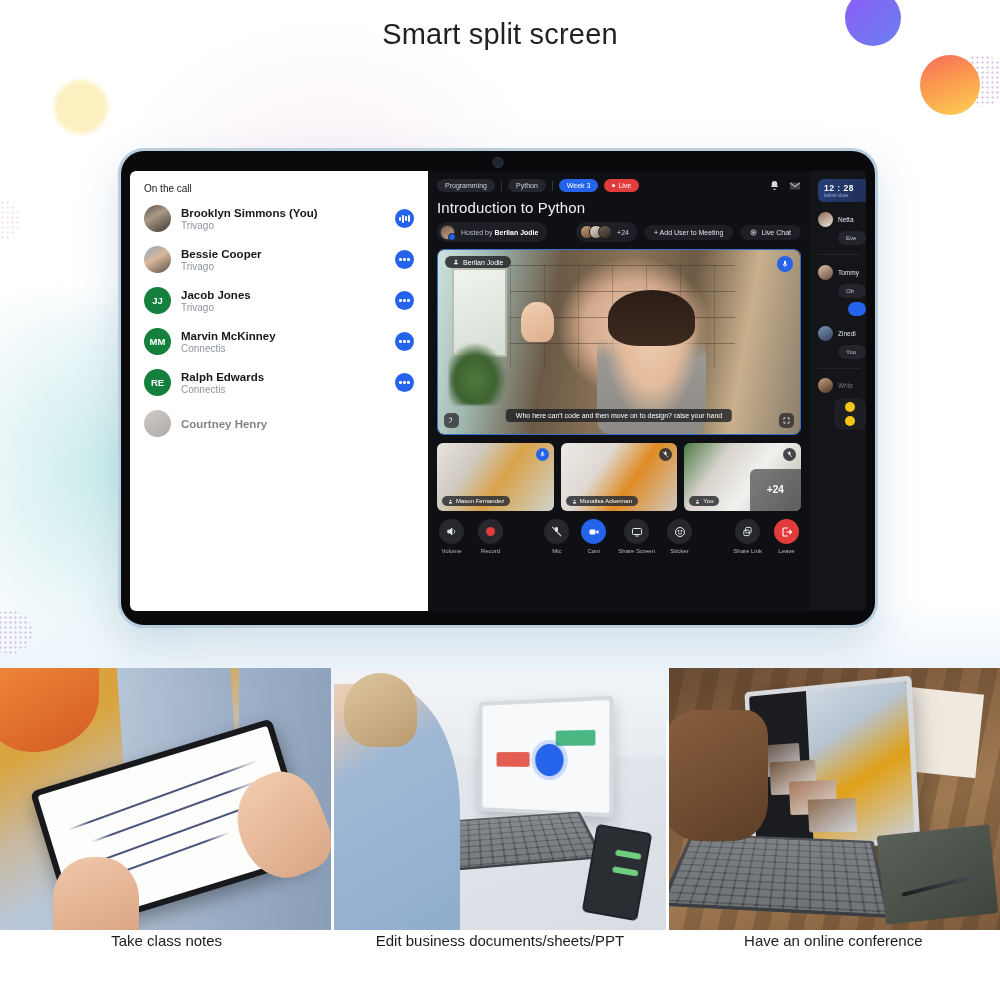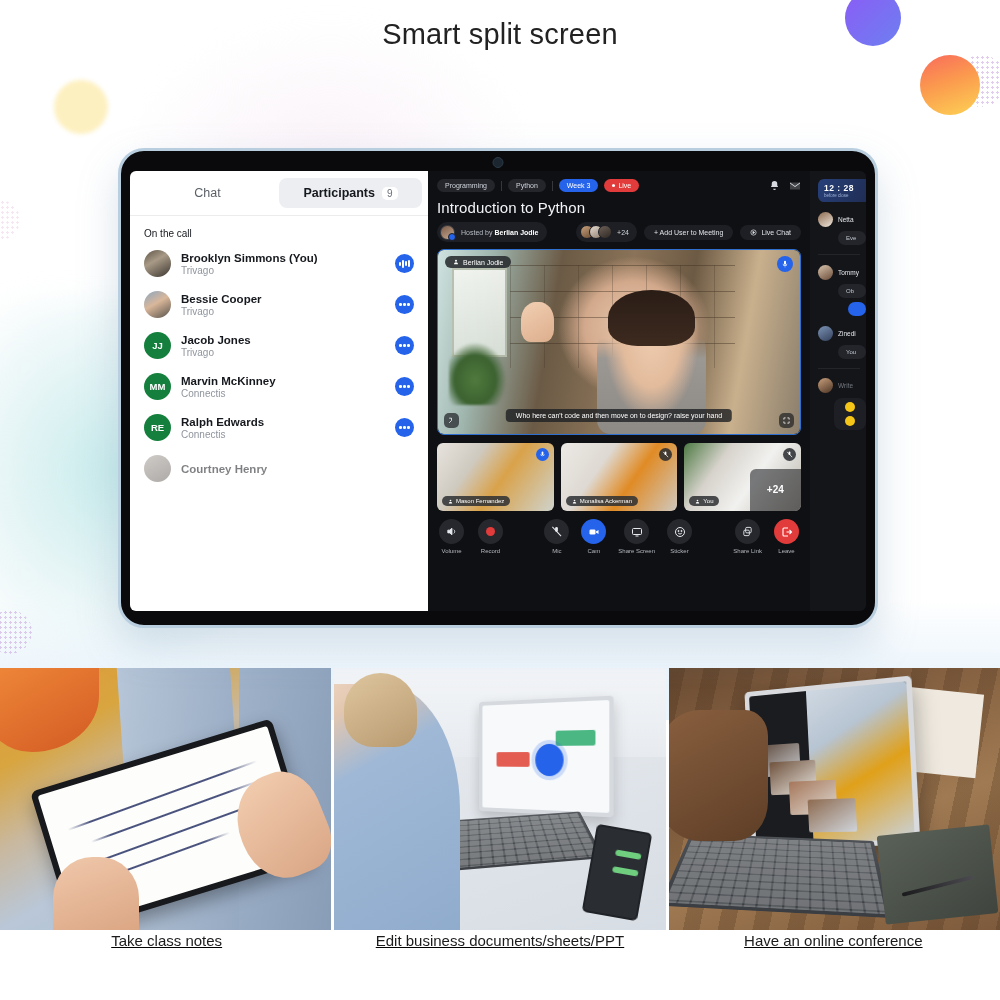--- a/index.html
+++ b/index.html
@@ -305,21 +305,21 @@
                       repeating-linear-gradient(to bottom, rgba(255,255,255,.15) 0 8px, rgba(0,0,0,0) 8px 10px);}
   .ph-c .arm { position:absolute; left:-4%; top:16%; width:34%; height:50%;
      background:linear-gradient(150deg,#8a603f,#5e3e27); border-radius:40% 20% 30% 40%;}
   .ph-c .book { position:absolute; right:2%; bottom:4%; width:34%; height:34%;
      background:linear-gradient(150deg,#5a6158,#3f453e); border-radius:3px; transform:rotate(-6deg);}
   .ph-c .pen { position:absolute; right:8%; bottom:16%; width:22%; height:4px;
      background:linear-gradient(90deg,#1b1b1d,#4a4a50); border-radius:3px; transform:rotate(-14deg);}
   .ph-c .paper { position:absolute; right:6%; top:8%; width:32%; height:32%;
      background:#efe9df; transform:rotate(6deg); }
 
-  .captions { position:absolute; left:0; top:932px; width:1000px; height:40px; display:flex;text-decoration:underline; }
+  .captions { position:absolute; left:0; top:932px; width:1000px; height:40px; display:flex; }
   .cap { flex:1; text-align:center; font-size:15px; color:#1c1c1c; }
 </style>
 </head>
 <body>
 
 <div class="bg-layer">
   <div class="blob-pinkish"></div>
   <div class="blob-teal"></div>
   <div class="blob-bottom-blue"></div>
   <div class="circ-yellow"></div>
@@ -332,27 +332,20 @@
 
 <div class="headline-wrap">
   <div class="subtitle">Smart split screen</div>
 </div>
 
 <div class="tablet">
   <div class="notch"></div>
   <div class="screen">
 
     <div class="left-pane">
-      <div class="tabs">
-        <div class="tab">Chat</div>
-        <div class="tab active">
-          <span>Participants</span>
-          <span class="tab-badge">9</span>
-        </div>
-      </div>
 
 
       <div class="sec-title">On the call</div>
 
       <div class="plist">
         <div class="prow">
           <div class="pav ph1"></div>
           <div class="pmeta">
             <div class="pname">Brooklyn Simmons (You)</div>
             <div class="porg">Trivago</div>

